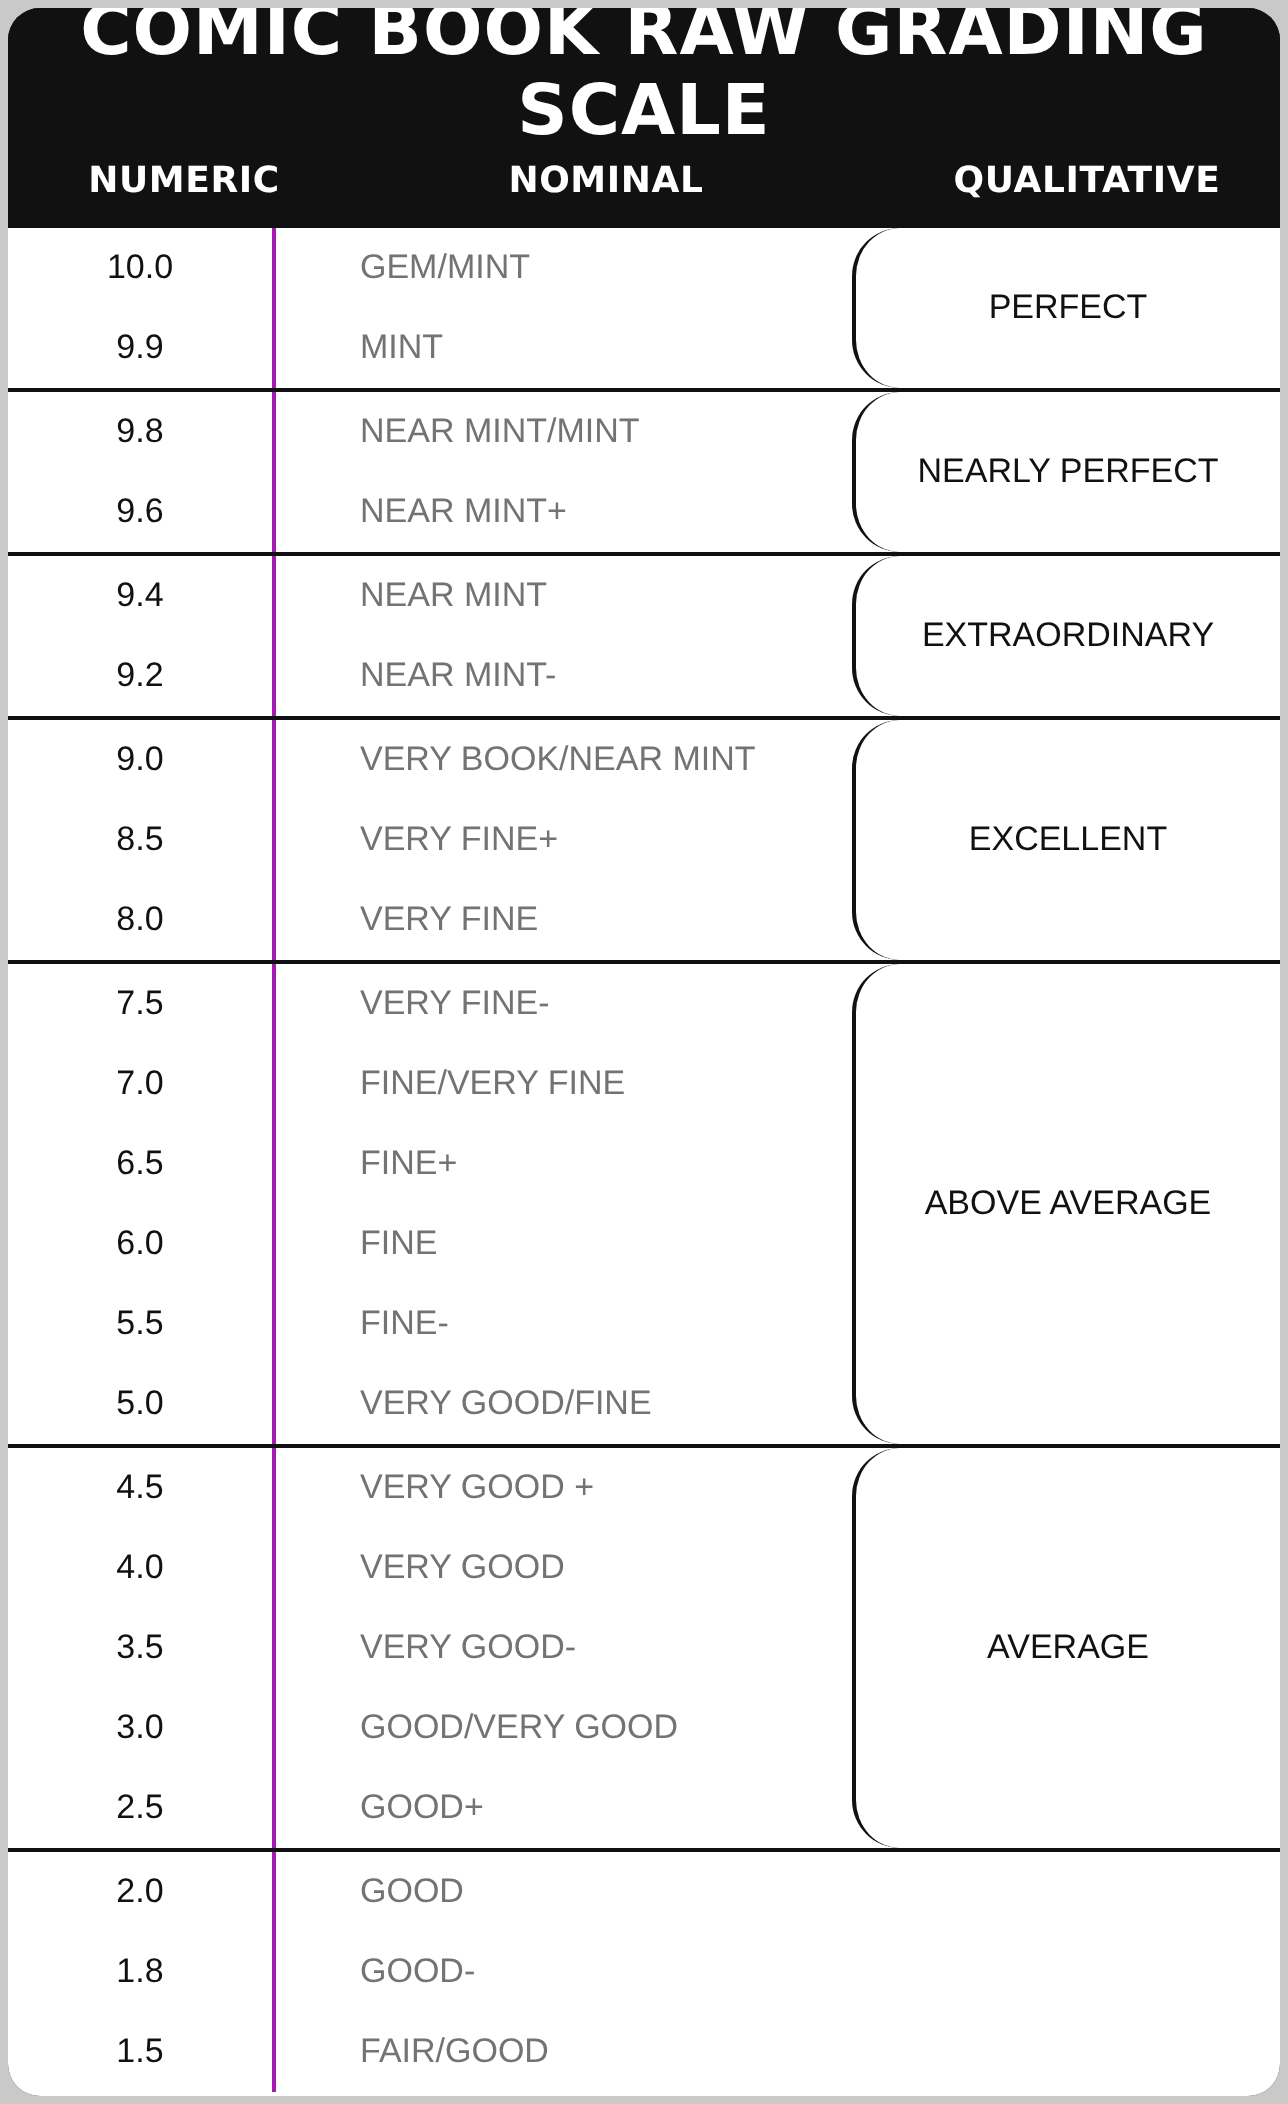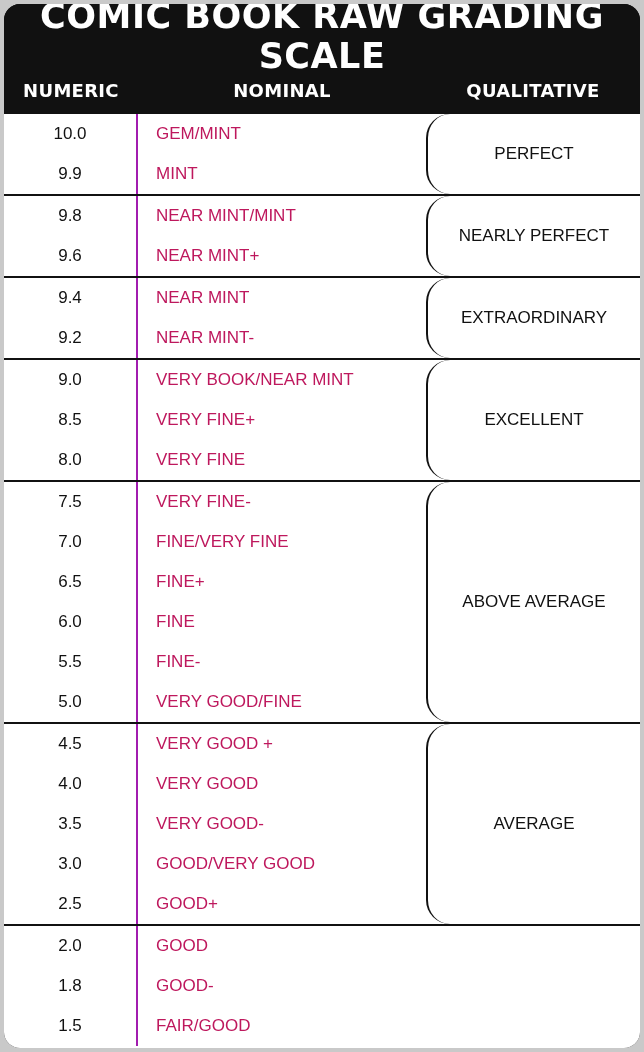--- a/index.html
+++ b/index.html
@@ -37,20 +37,21 @@
     font-weight: bold;
     letter-spacing: 0.5px;
     text-align: center;
     font-family: "DejaVu Sans", sans-serif;
   }
   .header-row {
     display: flex;
     height: 44px;
     background: #111111;
     align-items: center;
+    padding-left: 21px;
   }
   .header-cell {
     color: #ffffff;
     font-size: 18px;
     font-weight: bold;
     text-align: center;
     letter-spacing: 0.3px;
     font-family: "DejaVu Sans", sans-serif;
   }
   .col-num { width: 134px; flex: 0 0 134px; }
@@ -90,25 +91,26 @@
     height: 100%;
     display: flex;
     align-items: center;
     justify-content: center;
     box-sizing: border-box;
   }
   .cell-nom {
     flex: 1 1 auto;
     padding-left: 18px;
     font-size: 17px;
-    color: #be185d;
+    color: #737373;
     display: flex;
     align-items: center;
     height: 100%;
     box-sizing: border-box;
+    margin-left: 24px;
   }
   .cell-qual {
     flex: 1 1 auto;
     border-left: 2px solid #111111;
     display: flex;
     align-items: center;
     justify-content: center;
     text-align: center;
     font-size: 17px;
     color: #111111;

